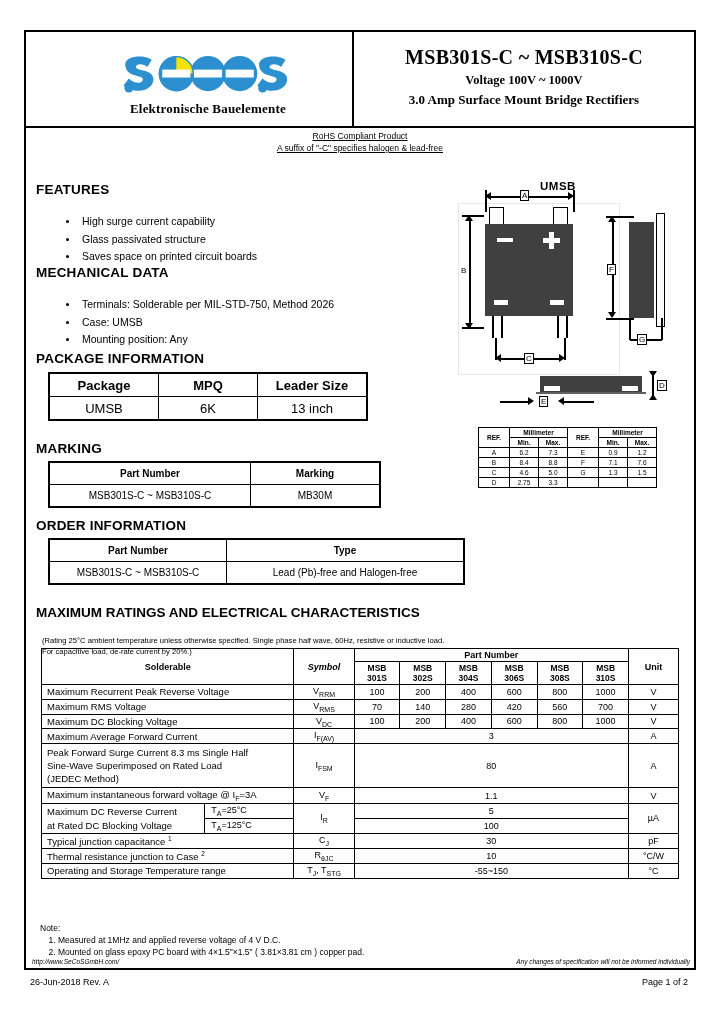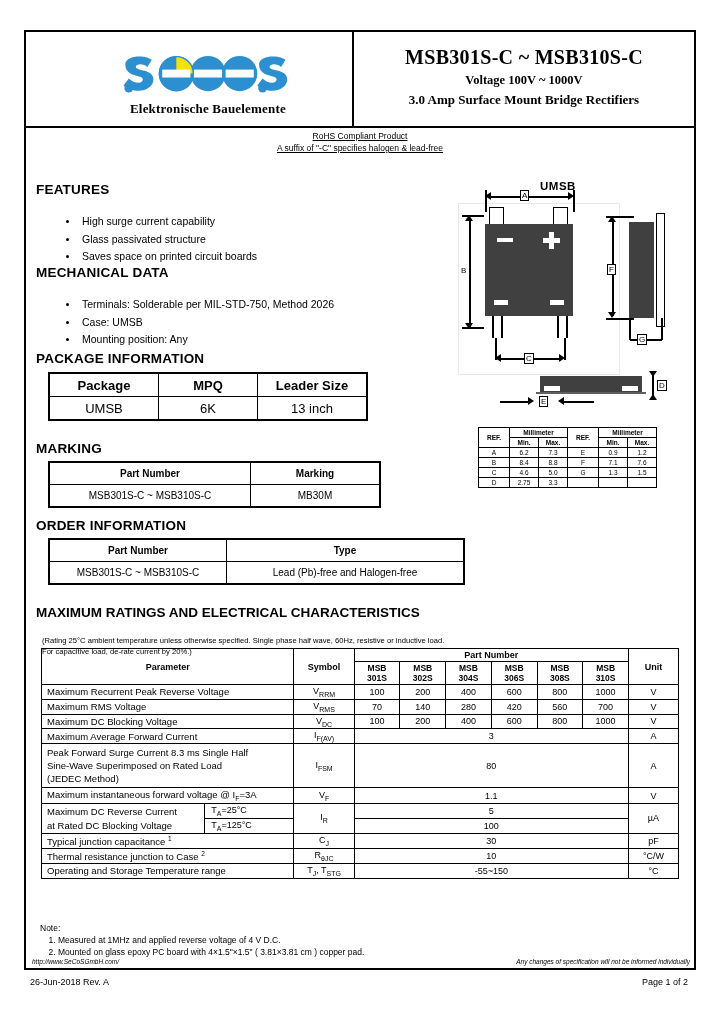--- a/index.html
+++ b/index.html
@@ -305,22 +305,22 @@
 
   <div class="mr-title">MAXIMUM RATINGS AND ELECTRICAL CHARACTERISTICS</div>
   <div class="mr-note">
     <span>(Rating 25°C ambient temperature unless otherwise specified. Single phase half wave, 60Hz, resistive or inductive load.</span><br>
     <span>For capacitive load, de-rate current by 20%.)</span>
   </div>
 
   <table class="mrt">
     <tbody>
         <tr>
-      <th colspan="2" rowspan="2" style="width:268px;">Parameter</th>
-      <th rowspan="2" style="width:58px;">Symbol</th>
+      <th colspan="2" rowspan="2" style="width:268px;">Solderable</th>
+      <th rowspan="2" style="width:58px;font-style:italic;">Symbol</th>
       <th colspan="6">Part Number</th>
       <th rowspan="2" style="width:48px;">Unit</th>
     </tr>
     <tr>
       <th style="width:43px;font-size:8.5px;line-height:10px;"><span>MSB</span><br><span>301S</span></th>
       <th style="width:43px;font-size:8.5px;line-height:10px;"><span>MSB</span><br><span>302S</span></th>
       <th style="width:43px;font-size:8.5px;line-height:10px;"><span>MSB</span><br><span>304S</span></th>
       <th style="width:43px;font-size:8.5px;line-height:10px;"><span>MSB</span><br><span>306S</span></th>
       <th style="width:43px;font-size:8.5px;line-height:10px;"><span>MSB</span><br><span>308S</span></th>
       <th style="width:43px;font-size:8.5px;line-height:10px;"><span>MSB</span><br><span>310S</span></th>

